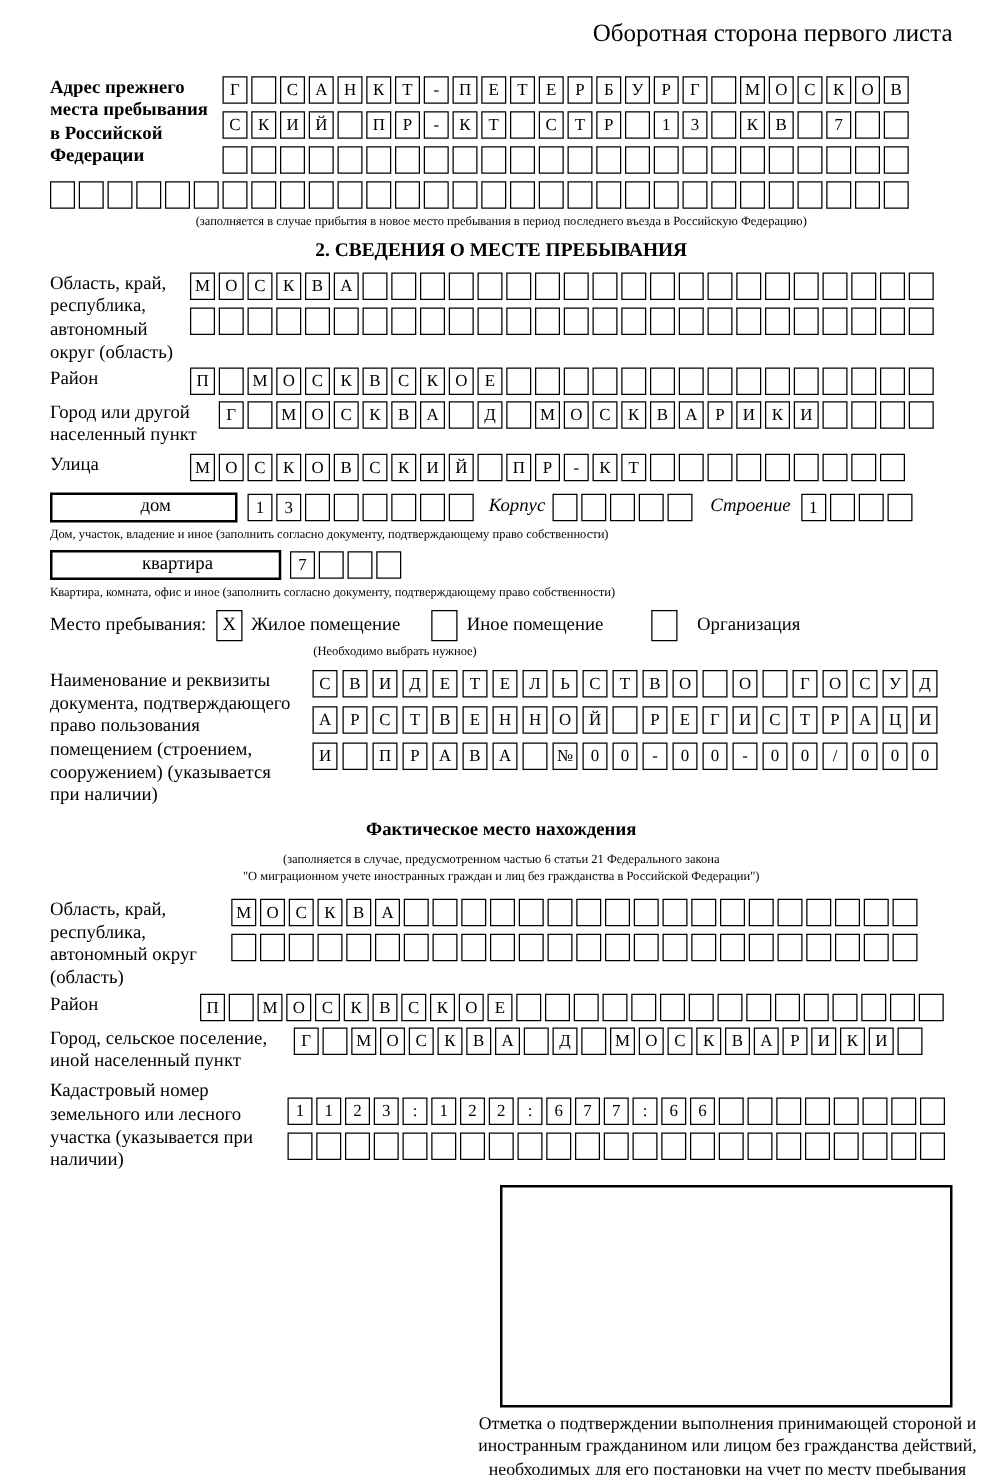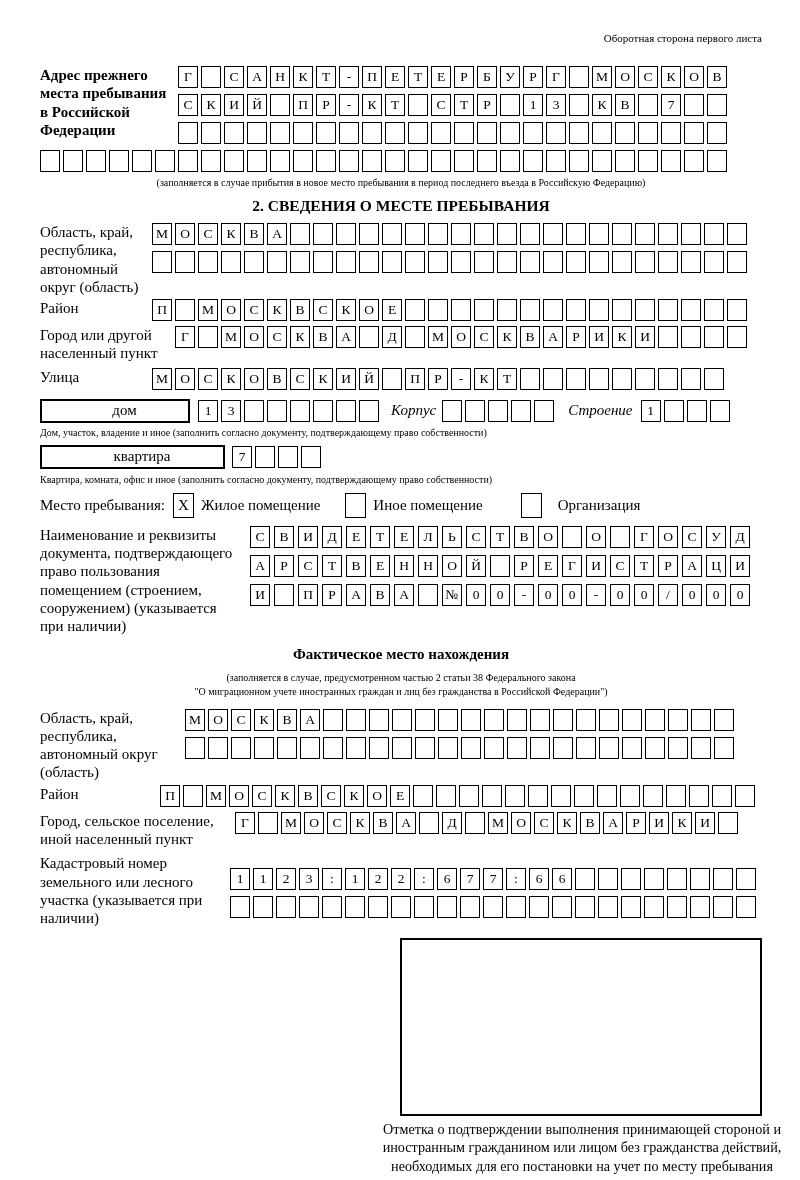--- a/index.html
+++ b/index.html
@@ -1,19 +1,19 @@
 <!DOCTYPE html>
 <html lang="ru"><head>
 <meta charset="utf-8">
 <style>
   html,body{margin:0;padding:0;background:#fff;}
   body{width:800px;font-family:"Liberation Serif","DejaVu Serif",serif;color:#000;}
   .page{width:800px;height:1180px;overflow:hidden;box-sizing:border-box;padding:0 38px 0 40px;position:relative;}
 
-  .header-note{padding-top:32px;text-align:right;font-size:11px;}
+  .header-note{padding-top:16px;text-align:right;font-size:20px;}
 
   
   .field{display:flex;align-items:flex-start;}
   .flabel{font-size:15px;line-height:1.22;flex:none;box-sizing:border-box;padding-right:6px;}
   .rows{display:flex;flex-direction:column;gap:6px;}
 
   .boxrow{display:flex;gap:3px;flex:none;}
   .boxrow.g4{gap:4px;}
   .cell{flex:none;width:20px;height:22px;box-sizing:border-box;border:1.6px solid #000;
         display:inline-flex;align-items:center;justify-content:center;
@@ -392,20 +392,21 @@
 
   <div class="stay-line m-stay">
     <span class="stay-label">Место пребывания:</span>
     <span class="cell cb">X</span>
     <span>Жилое помещение</span>
     <span class="cell cb" style="margin-left:25px;"></span>
     <span>Иное помещение</span>
     <span class="cell cb" style="margin-left:38px;margin-right:16px;"></span>
     <span>Организация</span>
   </div>
+  <div class="note m-choose">(Необходимо выбрать нужное)</div>
 
   <div class="field m-doc">
     <div class="flabel w210">Наименование и реквизиты документа, подтверждающего право пользования помещением (строением, сооружением) (указывается при наличии)</div>
     <div class="doc-rows">
       <div class="boxrow g4">
           <span class="cell">С</span>
           <span class="cell">В</span>
           <span class="cell">И</span>
           <span class="cell">Д</span>
           <span class="cell">Е</span>
@@ -469,21 +470,21 @@
           <span class="cell">0</span>
           <span class="cell">/</span>
           <span class="cell">0</span>
           <span class="cell">0</span>
           <span class="cell">0</span>
         </div>
     </div>
   </div>
 
   <div class="sub-title m-fact">Фактическое место нахождения</div>
-  <div class="note center m-factnote">(заполняется в случае, предусмотренном частью 2 статьи 38 Федерального закона</div>
+  <div class="note center m-factnote">(заполняется в случае, предусмотренном частью 6 статьи 21 Федерального закона</div>
   <div class="note center m-factnote2">"О миграционном учете иностранных граждан и лиц без гражданства в Российской Федерации")</div>
 
   <div class="field m-factregion">
     <div class="flabel w145">Область, край, республика, автономный округ (область)</div>
     <div class="rows">
       <div class="boxrow">
           <span class="cell">М</span>
           <span class="cell">О</span>
           <span class="cell">С</span>
           <span class="cell">К</span>

